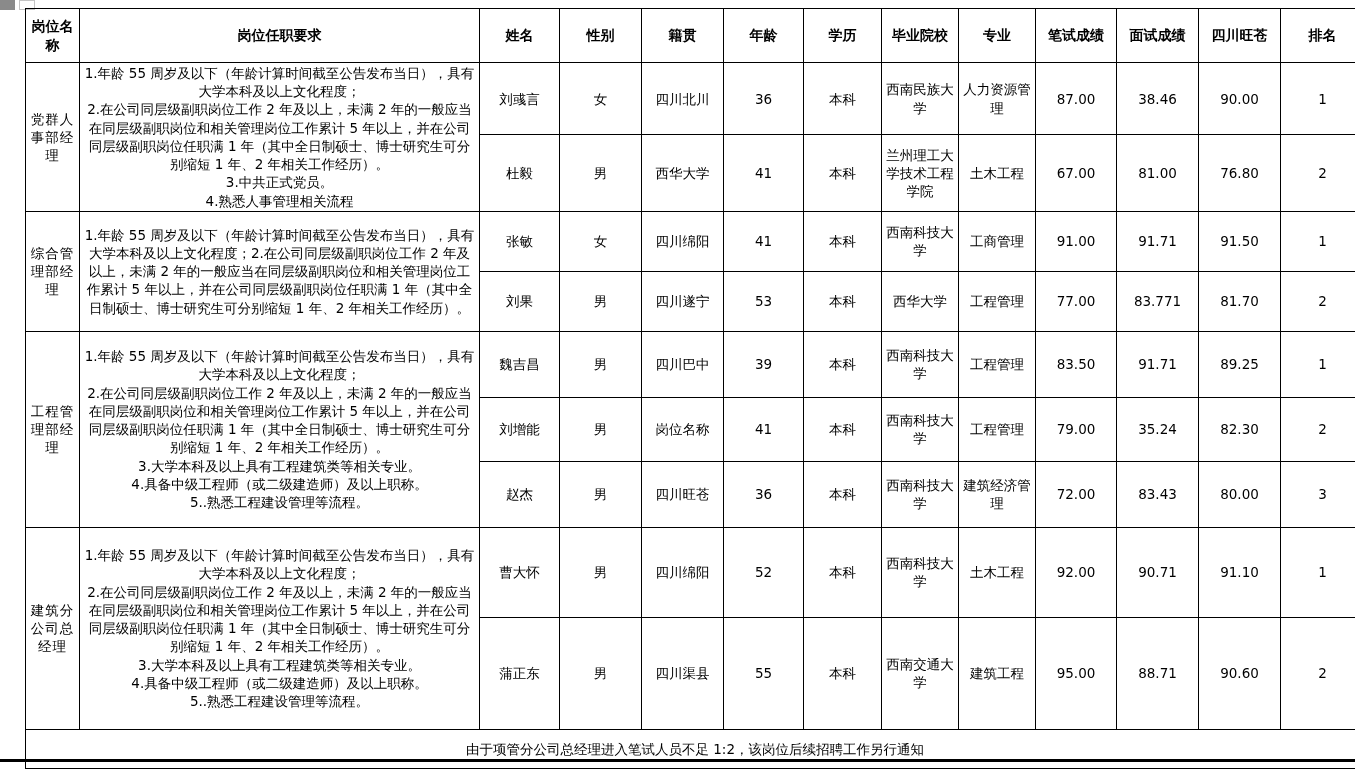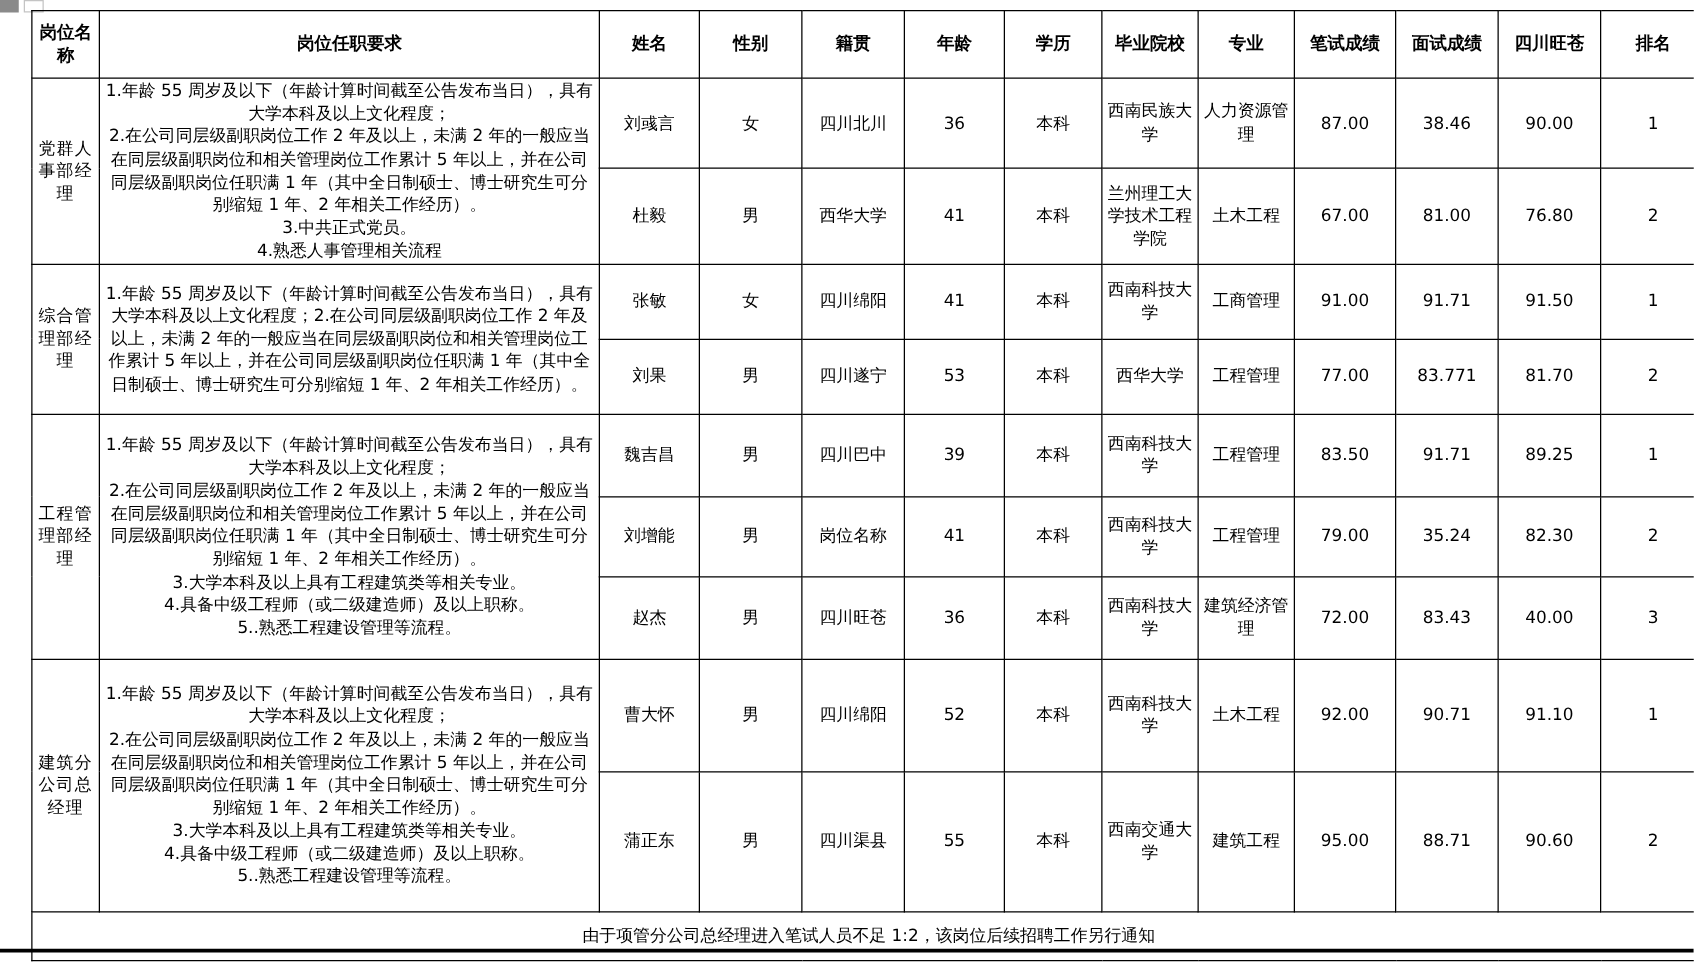--- a/index.html
+++ b/index.html
@@ -158,21 +158,21 @@
       <tr class="r7">
         <td>赵杰</td>
         <td>男</td>
         <td>四川旺苍</td>
         <td>36</td>
         <td>本科</td>
         <td>西南科技大学</td>
         <td>建筑经济管理</td>
         <td>72.00</td>
         <td>83.43</td>
-        <td>40.00</td>
+        <td>80.00</td>
         <td>3</td>
       </tr>
 
       <tr class="r8">
         <td class="pos" rowspan="2">建筑分公司总经理</td>
         <td class="req" rowspan="2">1.年龄 55 周岁及以下（年龄计算时间截至公告发布当日），具有大学本科及以上文化程度；
 2.在公司同层级副职岗位工作 2 年及以上，未满 2 年的一般应当在同层级副职岗位和相关管理岗位工作累计 5 年以上，并在公司同层级副职岗位任职满 1 年（其中全日制硕士、博士研究生可分别缩短 1 年、2 年相关工作经历）。
 3.大学本科及以上具有工程建筑类等相关专业。
 4.具备中级工程师（或二级建造师）及以上职称。
 5..熟悉工程建设管理等流程。</td>

